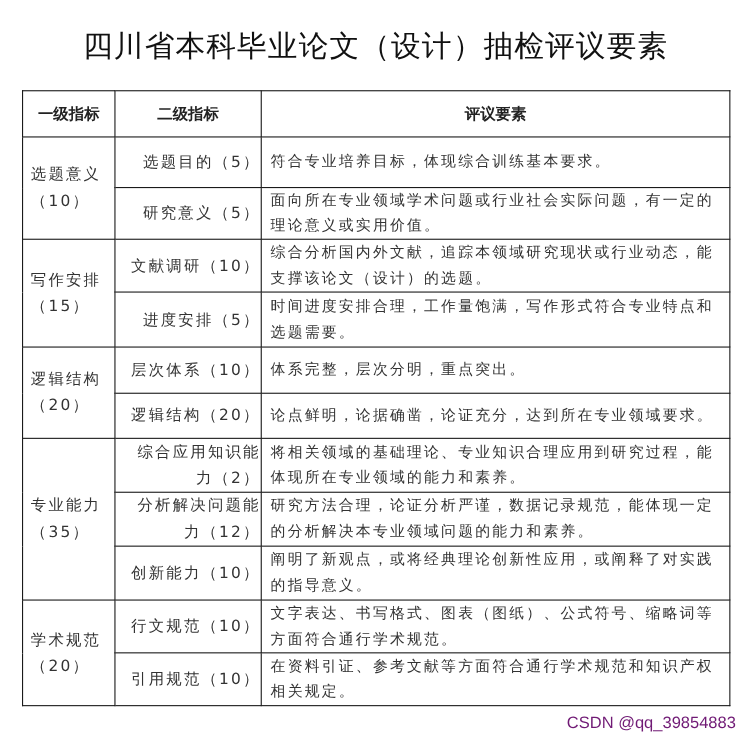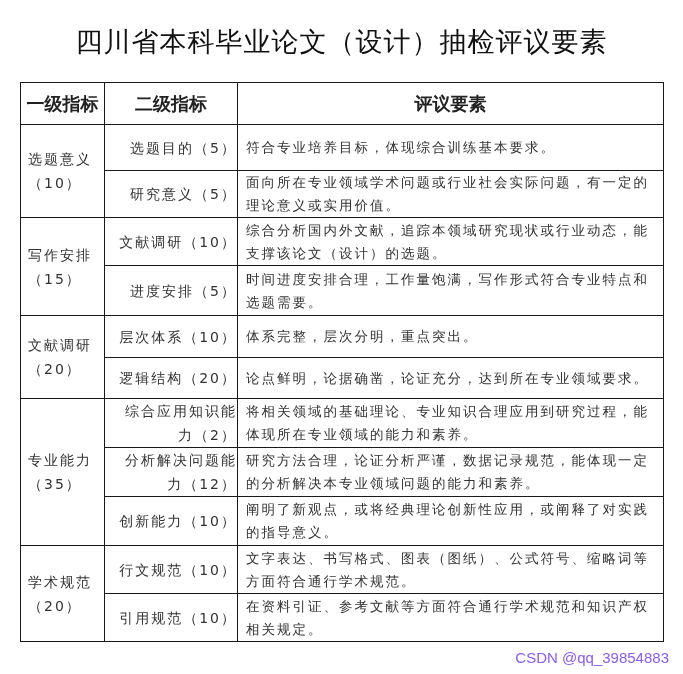--- a/index.html
+++ b/index.html
@@ -4,25 +4,25 @@
 <style>
   html, body { margin:0; padding:0; background:#ffffff; }
   body { width:683px; height:674px; position:relative; overflow:hidden;
          font-family: "DejaVu Sans", "Liberation Sans", sans-serif; color:#222; }
   .title { position:absolute; left:0; top:24px; width:683px; text-align:center;
            font-size:27px; color:#111; letter-spacing:1px; }
   table.rubric { position:absolute; left:20px; top:82px; width:643px;
                  border-collapse:collapse; table-layout:fixed; }
   table.rubric td, table.rubric th { border:1.5px solid #1a1a1a; padding:0; font-weight:normal;
                  font-size:14px; color:#333; vertical-align:middle; }
-  table.rubric th { height:41px; text-align:center; color:#222; font-weight:bold; font-size:18px; }
+  table.rubric th { height:41px; text-align:center; color:#222; font-weight:bold; font-size:14px; }
   .c1 { padding-left:7px !important; line-height:24px; letter-spacing:2px;margin-left:44px; }
   .c2 { padding-left:7px !important; line-height:24px; letter-spacing:2px;text-align:right; }
   .c3 { padding-left:8px !important; padding-right:4px !important; line-height:23px; letter-spacing:2px; font-size:13.5px !important; }
-  .watermark { position:absolute; right:14px; bottom:8px; font-size:15px; color:#8b5cf6;
+  .watermark { position:absolute; right:14px; bottom:8px; font-size:15px; color:#701a75;
                font-family:"Liberation Sans", sans-serif; }
 </style>
 </head>
 <body>
 
 <div class="title">四川省本科毕业论文（设计）抽检评议要素</div>
 
 <table class="rubric">
   <colgroup>
     <col style="width:84px">
@@ -57,21 +57,21 @@
     <td class="c2">文献调研（10）</td>
     <td class="c3">综合分析国内外文献，追踪本领域研究现状或行业动态，能支撑该论文（设计）的选题。</td>
   </tr>
   <tr style="height:50px">
     <td class="c2">进度安排（5）</td>
     <td class="c3">时间进度安排合理，工作量饱满，写作形式符合专业特点和选题需要。</td>
   </tr>
 
   <tr style="height:42px">
     <td class="c1" rowspan="2">
-      <div>文献调研</div>
+      <div>逻辑结构</div>
       <div>（20）</div>
     </td>
     <td class="c2">层次体系（10）</td>
     <td class="c3">体系完整，层次分明，重点突出。</td>
   </tr>
   <tr style="height:41px">
     <td class="c2">逻辑结构（20）</td>
     <td class="c3">论点鲜明，论据确凿，论证充分，达到所在专业领域要求。</td>
   </tr>
 

